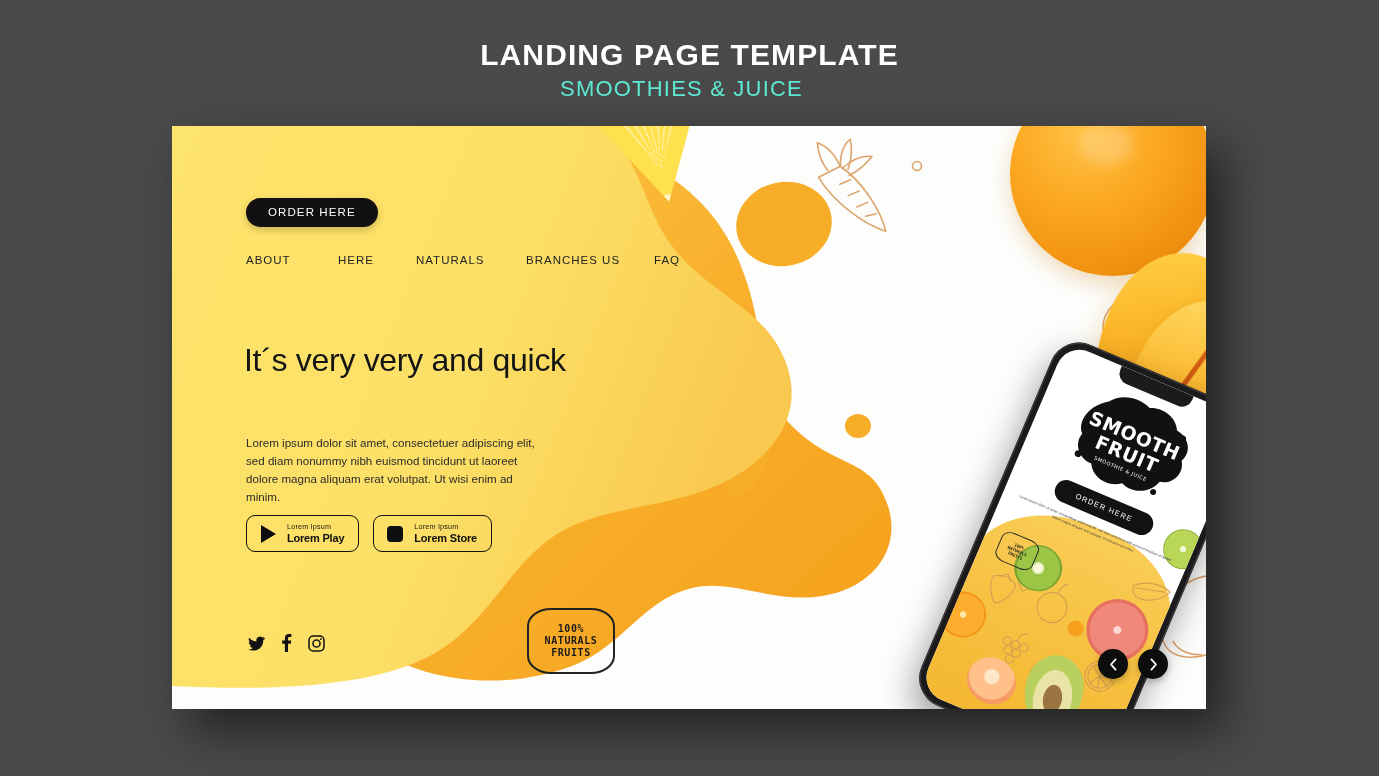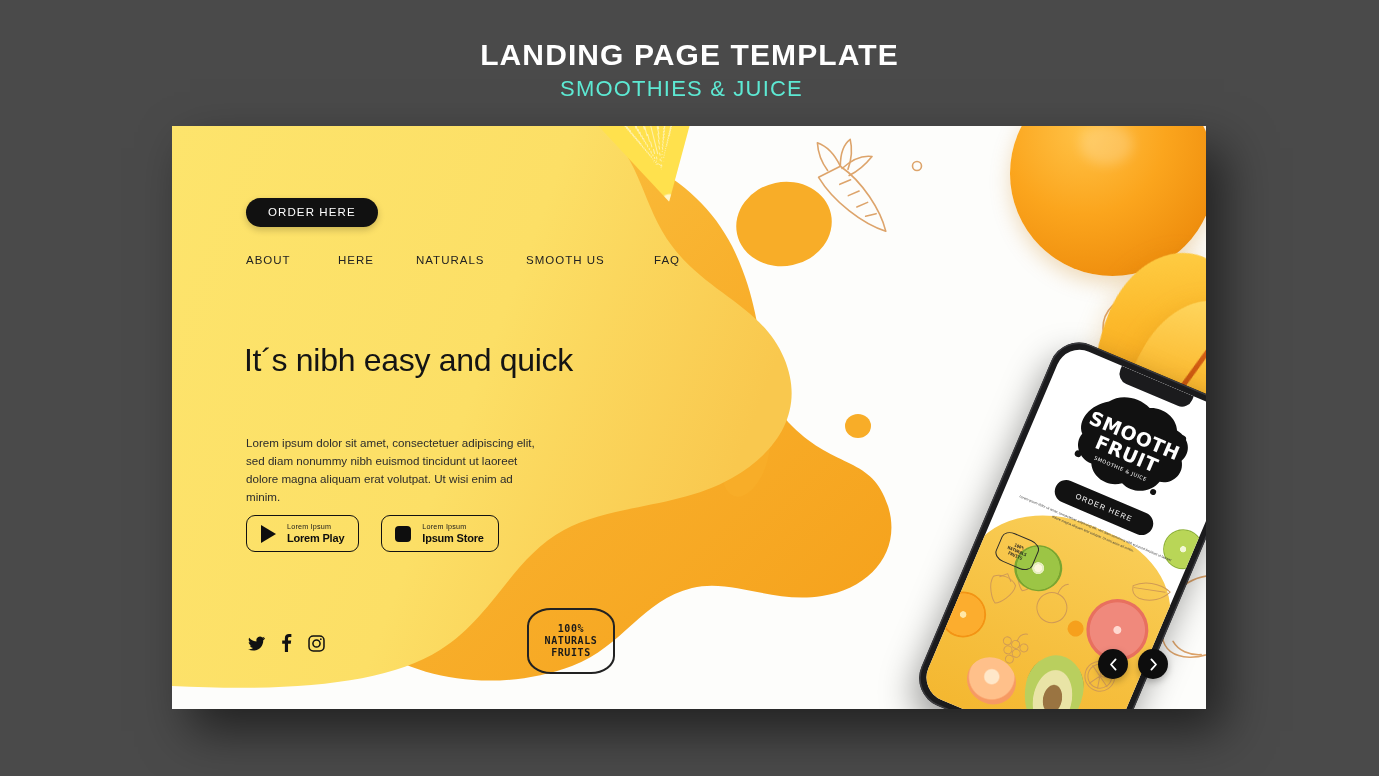--- a/index.html
+++ b/index.html
@@ -112,21 +112,21 @@
     font-size:32px;line-height:1.18;color:#141414;font-weight:400;
     letter-spacing:-0.3px;
   }
   .headline .l2{display:block;}
 
   .para{
     position:absolute;left:74px;top:296px;width:290px;
     font-size:11.6px;line-height:1.55;color:#2b2b2b;
   }
 
-  .stores{position:absolute;left:74px;top:389px;display:flex;gap:22px;}
+  .stores{position:absolute;left:74px;top:389px;display:flex;gap:14px;}
   .store-btn{
     display:flex;align-items:center;gap:10px;
     border:1.6px solid #111;border-radius:9px;background:transparent;
     padding:7px 14px 7px 12px;cursor:pointer;
     font-family:"Liberation Sans",sans-serif;
   }
   .store-btn .ico{flex:0 0 auto;width:18px;height:18px;display:flex;align-items:center;justify-content:center;}
   .store-btn .txt{display:flex;flex-direction:column;line-height:1;text-align:left;}
   .store-btn .small{font-size:7.2px;color:#1a1a1a;letter-spacing:.2px;margin-bottom:3px;}
   .store-btn .big{font-size:11px;font-weight:bold;color:#0e0e0e;letter-spacing:-.2px;}
@@ -336,47 +336,47 @@
     <div class="fruit mango-c"></div>
 
     <div class="content">
 
       <button class="order-btn">ORDER HERE</button>
 
       <nav class="nav">
         <a href="#">ABOUT</a>
         <a href="#">HERE</a>
         <a href="#">NATURALS</a>
-        <a href="#">SMOOTH US</a>
+        <a href="#">BRANCHES US</a>
         <a href="#">FAQ</a>
       </nav>
 
       <h1 class="headline">
-        <span class="l2">It´s nibh easy and quick</span>
+        <span class="l2">It´s very very and quick</span>
       </h1>
 
       <p class="para">Lorem ipsum dolor sit amet, consectetuer adipiscing elit, sed diam nonummy nibh euismod tincidunt ut laoreet dolore magna aliquam erat volutpat. Ut wisi enim ad minim.</p>
 
       <div class="stores">
         <button class="store-btn">
           <span class="ico">
               <span class="tri"></span>
             </span>
           <span class="txt">
             <span class="small">Lorem Ipsum</span>
             <span class="big">Lorem Play</span>
           </span>
         </button>
         <button class="store-btn">
           <span class="ico">
               <span class="sq"></span>
             </span>
           <span class="txt">
             <span class="small">Lorem Ipsum</span>
-            <span class="big">Ipsum Store</span>
+            <span class="big">Lorem Store</span>
           </span>
         </button>
       </div>
 
       <div class="socials">
         <a href="#">
           <svg width="17" height="15" viewBox="0 0 24 20" fill="#111">
             <path d="M24 2.4c-.9.4-1.8.7-2.8.8 1-.6 1.8-1.6 2.2-2.7-1 .6-2 1-3.1 1.2A4.9 4.9 0 0 0 11.9 6c0 .4 0 .8.1 1.1C7.9 6.9 4.2 4.9 1.7 1.8c-.4.8-.7 1.6-.7 2.5 0 1.7.9 3.2 2.2 4.1-.8 0-1.6-.3-2.2-.6v.1c0 2.4 1.7 4.3 3.9 4.8-.4.1-.8.2-1.3.2-.3 0-.6 0-.9-.1.6 1.9 2.4 3.3 4.5 3.4A9.9 9.9 0 0 1 0 17.8 14 14 0 0 0 7.5 20c9.1 0 14-7.5 14-14v-.6c1-.7 1.8-1.6 2.5-2.6z"></path>
           </svg>
         </a>

